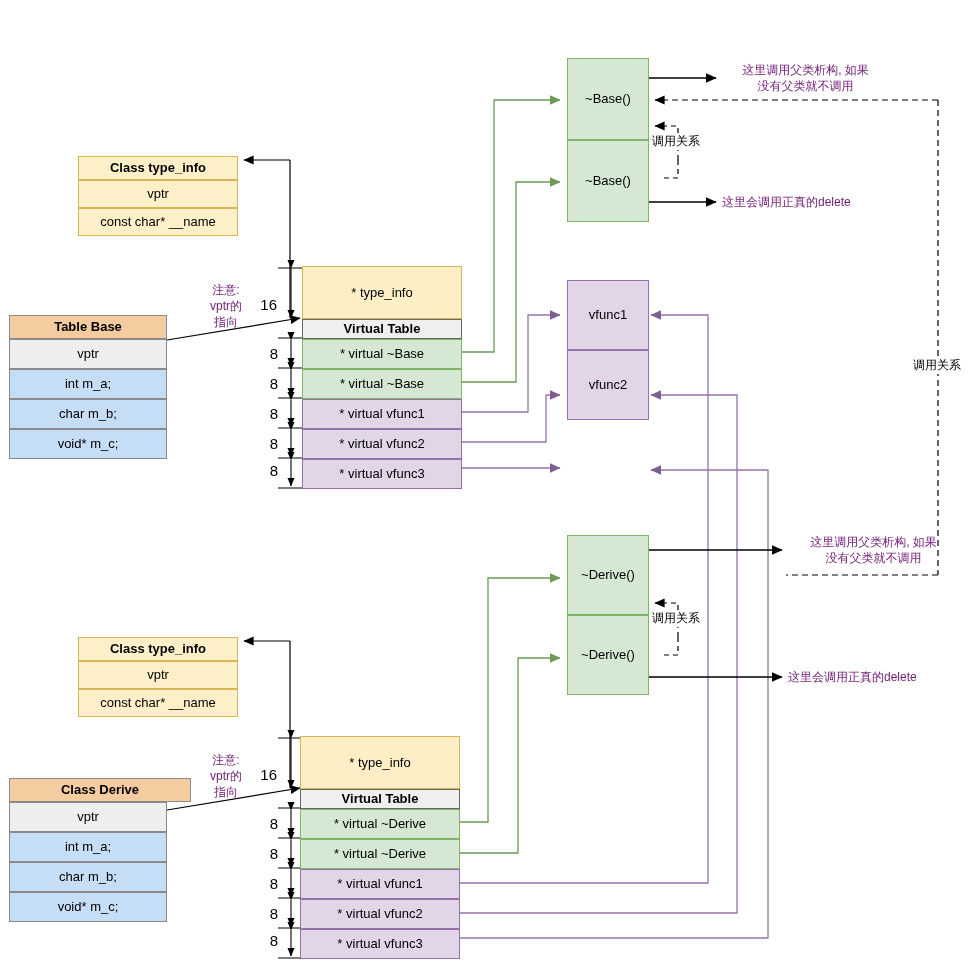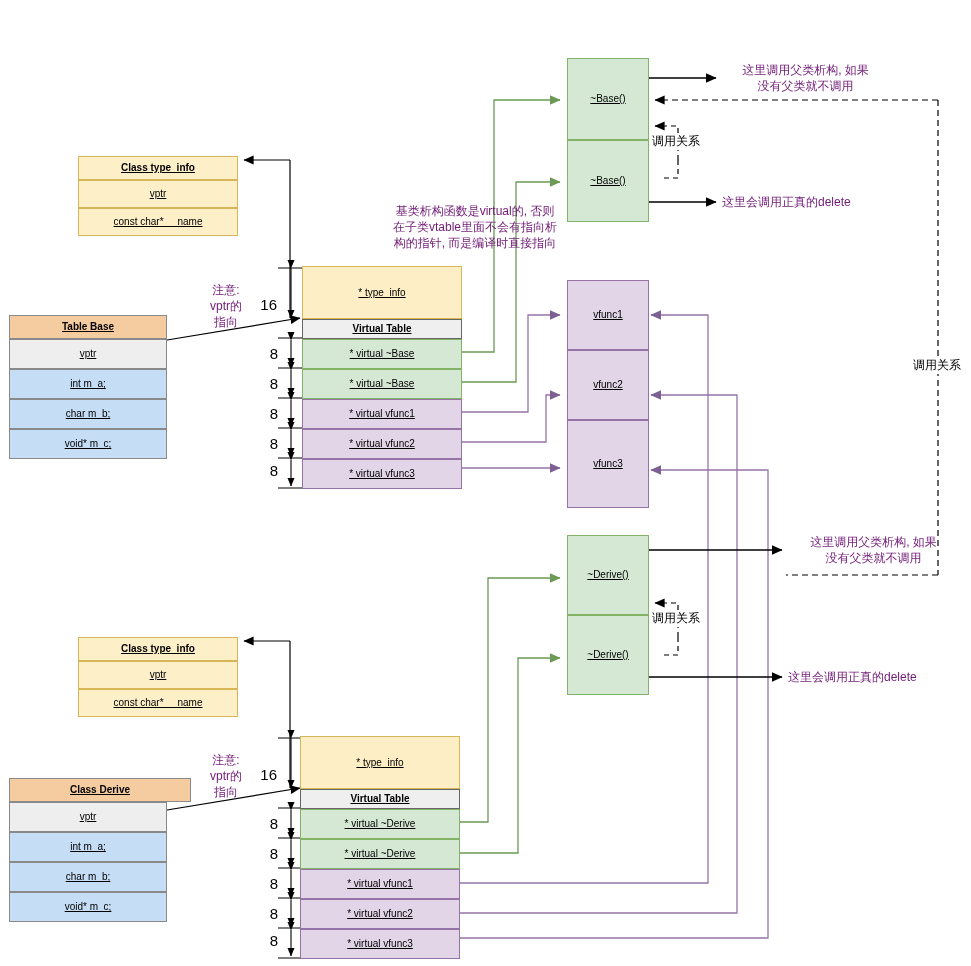--- a/index.html
+++ b/index.html
@@ -1,20 +1,20 @@
 <!DOCTYPE html>
 <html><head>
 <meta charset="utf-8">
 <style>
   html,body{margin:0;padding:0;background:#ffffff;}
   body{width:971px;height:966px;font-family:"Liberation Sans","DejaVu Sans",sans-serif;color:#000;}
   #stage{position:relative;width:971px;height:966px;overflow:hidden;}
   svg.wires{position:absolute;left:0;top:0;width:971px;height:966px;pointer-events:none;}
   .cell{position:absolute;box-sizing:border-box;display:flex;align-items:center;justify-content:center;
-        font-size:10px;line-height:1.2;text-align:center;text-decoration:underline;}
+        font-size:13px;line-height:1.2;text-align:center;}
   .hdr{font-weight:bold;}
 
   
   .c-head{background:#f5cba0;border:1px solid #8a8a8a;}
   .c-vptr{background:#eeeeee;border:1px solid #8a8a8a;}
   .c-mem{background:#c5ddf5;border:1px solid #8a8a8a;}
 
   
   .ti{background:#fdf0c8;border:1px solid #d6b656;}
 
@@ -139,30 +139,26 @@
   <div class="dim" style="left:260px;top:462px;width:18px;">8</div>
 
   <div class="cell vt-ti" style="left:302px;top:266px;width:160px;height:53px;">* type_info</div>
   <div class="cell vt-hdr" style="left:302px;top:319px;width:160px;height:20px;">Virtual Table</div>
   <div class="cell vt-dtor" style="left:302px;top:339px;width:160px;height:30px;">* virtual ~Base</div>
   <div class="cell vt-dtor" style="left:302px;top:369px;width:160px;height:30px;">* virtual ~Base</div>
   <div class="cell vt-vf" style="left:302px;top:399px;width:160px;height:30px;">* virtual vfunc1</div>
   <div class="cell vt-vf" style="left:302px;top:429px;width:160px;height:30px;">* virtual vfunc2</div>
   <div class="cell vt-vf" style="left:302px;top:459px;width:160px;height:30px;">* virtual vfunc3</div>
 
-  <div class="note" style="left:385px;top:203px;width:180px;">基类析构函数是virtual的, 否则
-在子类vtable里面不会有指向析
-构的指针, 而是编译时直接指向</div>
 
   <div class="cell fn-dtor" style="left:567px;top:58px;width:82px;height:82px;">~Base()</div>
   <div class="cell fn-dtor" style="left:567px;top:140px;width:82px;height:82px;">~Base()</div>
 
   <div class="cell fn-vf" style="left:567px;top:280px;width:82px;height:70px;">vfunc1</div>
   <div class="cell fn-vf" style="left:567px;top:350px;width:82px;height:70px;">vfunc2</div>
-  <div class="cell fn-vf" style="left:567px;top:420px;width:82px;height:88px;">vfunc3</div>
 
   <div class="note" style="left:718px;top:62px;width:175px;">这里调用父类析构, 如果
 没有父类就不调用</div>
   <div class="note" style="left:722px;top:194px;width:185px;text-align:left;">这里会调用正真的delete</div>
   <div class="lbl-rel" style="left:650px;top:133px;">调用关系</div>
 
   <div class="lbl-rel" style="left:911px;top:357px;">调用关系</div>
 
   <div class="cell ti hdr" style="left:78px;top:637px;width:160px;height:24px;">Class type_info</div>
   <div class="cell ti" style="left:78px;top:661px;width:160px;height:28px;">vptr</div>

